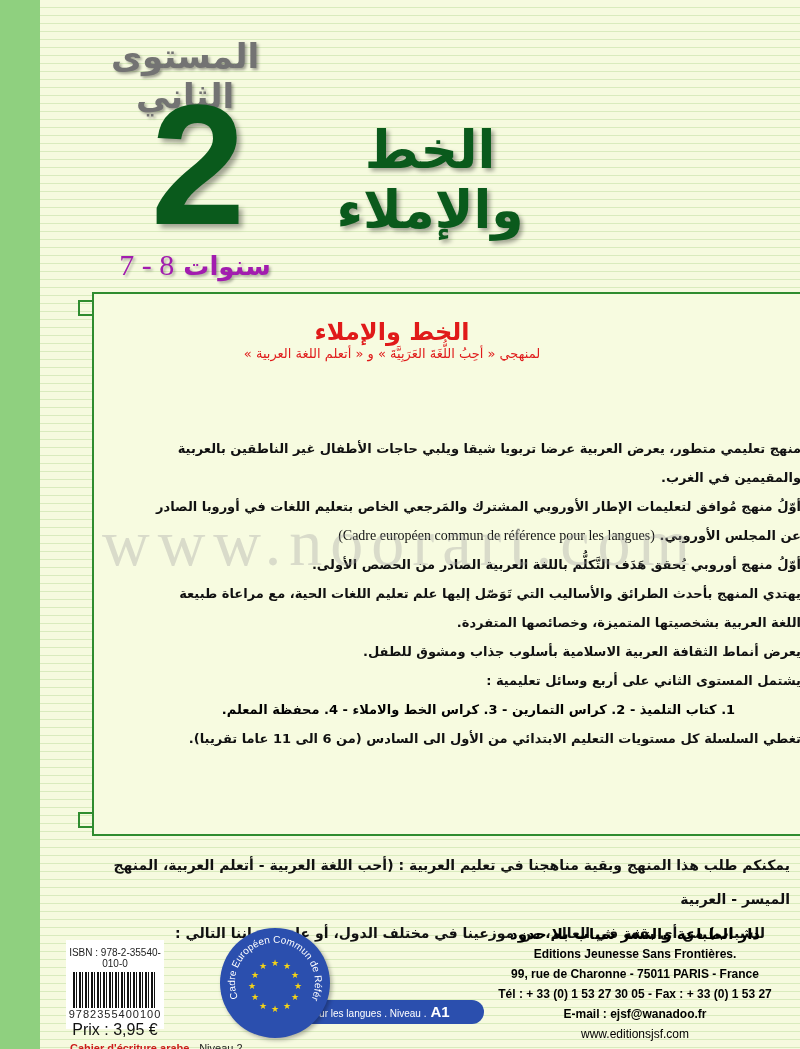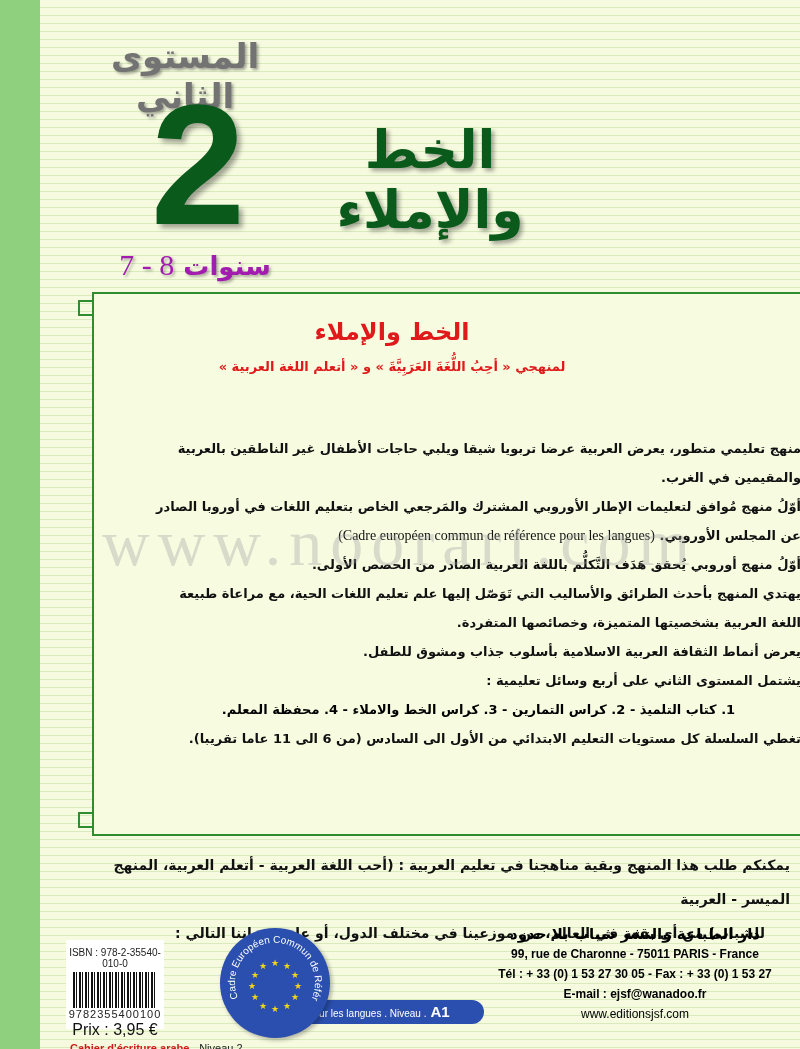--- a/index.html
+++ b/index.html
@@ -43,22 +43,22 @@
   .corner-deco {
     position: absolute; width: 12px; height: 12px; border: 2px solid #2f8c2f; background: transparent;
   }
   .corner-tl { left: 78px; top: 300px; }
   .corner-bl { left: 78px; top: 812px; }
   .panel-title {
     position: absolute; left: 92px; top: 318px; width: 600px; text-align: center;
     font-size: 24px; font-weight: bold; color: #e01a1a; direction: rtl;
   }
   .panel-subtitle {
-    position: absolute; left: 92px; top: 359px; width: 600px; text-align: center;
-    font-size: 13px; font-weight: bold; color: #e01a1a; direction: rtl;
+    position: absolute; left: 92px; top: 346px; width: 600px; text-align: center;
+    font-size: 13px; font-weight: normal; color: #e01a1a; direction: rtl;
   }
   .bullets {
     position: absolute; left: 140px; top: 418px; width: 655px;
     direction: rtl; text-align: right; font-size: 13px; font-weight: bold; color: #111;
     margin: 16px; padding: 0; list-style: none;
   }
   .bullets li { position: relative; line-height: 29px; padding-right: 10px; }
   .bullets li .dot {
     position: absolute; right: -4px; top: 11px; width: 6px; height: 8px; background: #e01a1a; border-radius: 3px;
   }
@@ -176,17 +176,18 @@
       <text x="43" y="81">★</text>
     <text x="35" y="72">★</text>
       <text x="32" y="61">★</text>
       <text x="35" y="50">★</text>
       <text x="43" y="41">★</text>
   </g>
 </svg>
 
 <div class="publisher">
   <div class="ar">دار الطباعة والنشر شباب بلا حدود</div>
+  <div class="b">Editions Jeunesse Sans Frontières.</div>
   <div class="b">99, rue de Charonne - 75011 PARIS - France</div>
   <div class="b">Tél : + 33 (0) 1 53 27 30 05 - Fax : + 33 (0) 1 53 27</div>
   <div class="b">E-mail : ejsf@wanadoo.fr</div>
   <div>www.editionsjsf.com</div>
 </div>
 
 </body></html>

